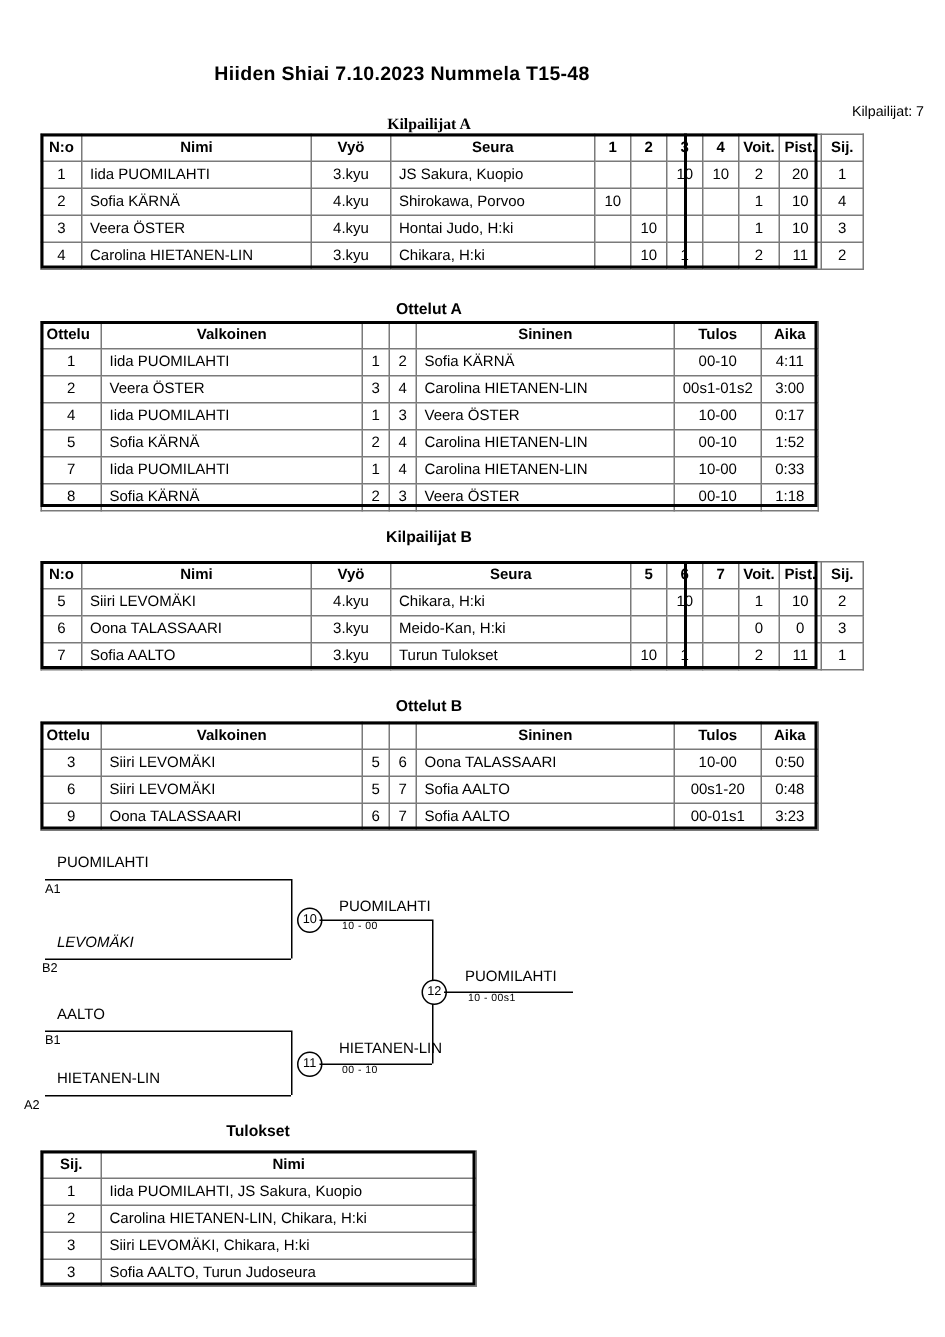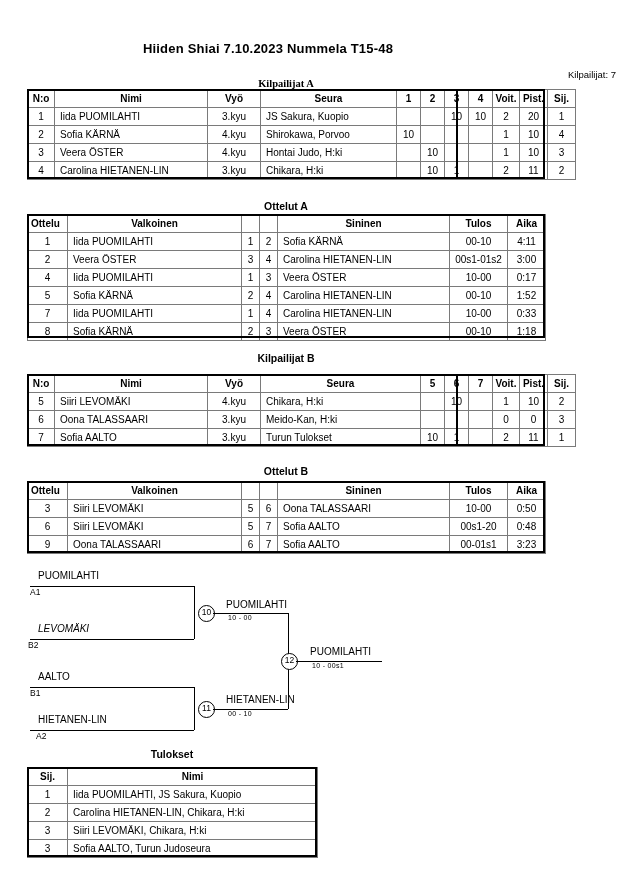--- a/index.html
+++ b/index.html
@@ -440,21 +440,21 @@
   <div class="bk-seed" style="left:28px; top:80px;">B2</div>
 
   <div class="bk-line-v" style="left:194px; top:26px; height:53px;"></div>
 
   <div class="bk-name" style="left:38px; top:111px;">AALTO</div>
   <div class="bk-line-h" style="left:30px; top:127px; width:164px;"></div>
   <div class="bk-seed" style="left:30px; top:128px;">B1</div>
 
   <div class="bk-name" style="left:38px; top:154px;">HIETANEN-LIN</div>
   <div class="bk-line-h" style="left:30px; top:170px; width:164px;"></div>
-  <div class="bk-seed" style="left:36px; top:171px;">A2</div>
+  <div class="bk-seed" style="left:16px; top:171px;">A2</div>
 
   <div class="bk-line-v" style="left:194px; top:127px; height:43px;"></div>
 
   <div class="bk-circle" style="left:198px; top:45px;">10</div>
   <div class="bk-name" style="left:226px; top:39px;">PUOMILAHTI</div>
   <div class="bk-line-h" style="left:213px; top:53px; width:75px;"></div>
   <div class="bk-score" style="left:228px; top:54px;">10 - 00</div>
 
   <div class="bk-circle" style="left:198px; top:141px;">11</div>
   <div class="bk-name" style="left:226px; top:134px;">HIETANEN-LIN</div>

